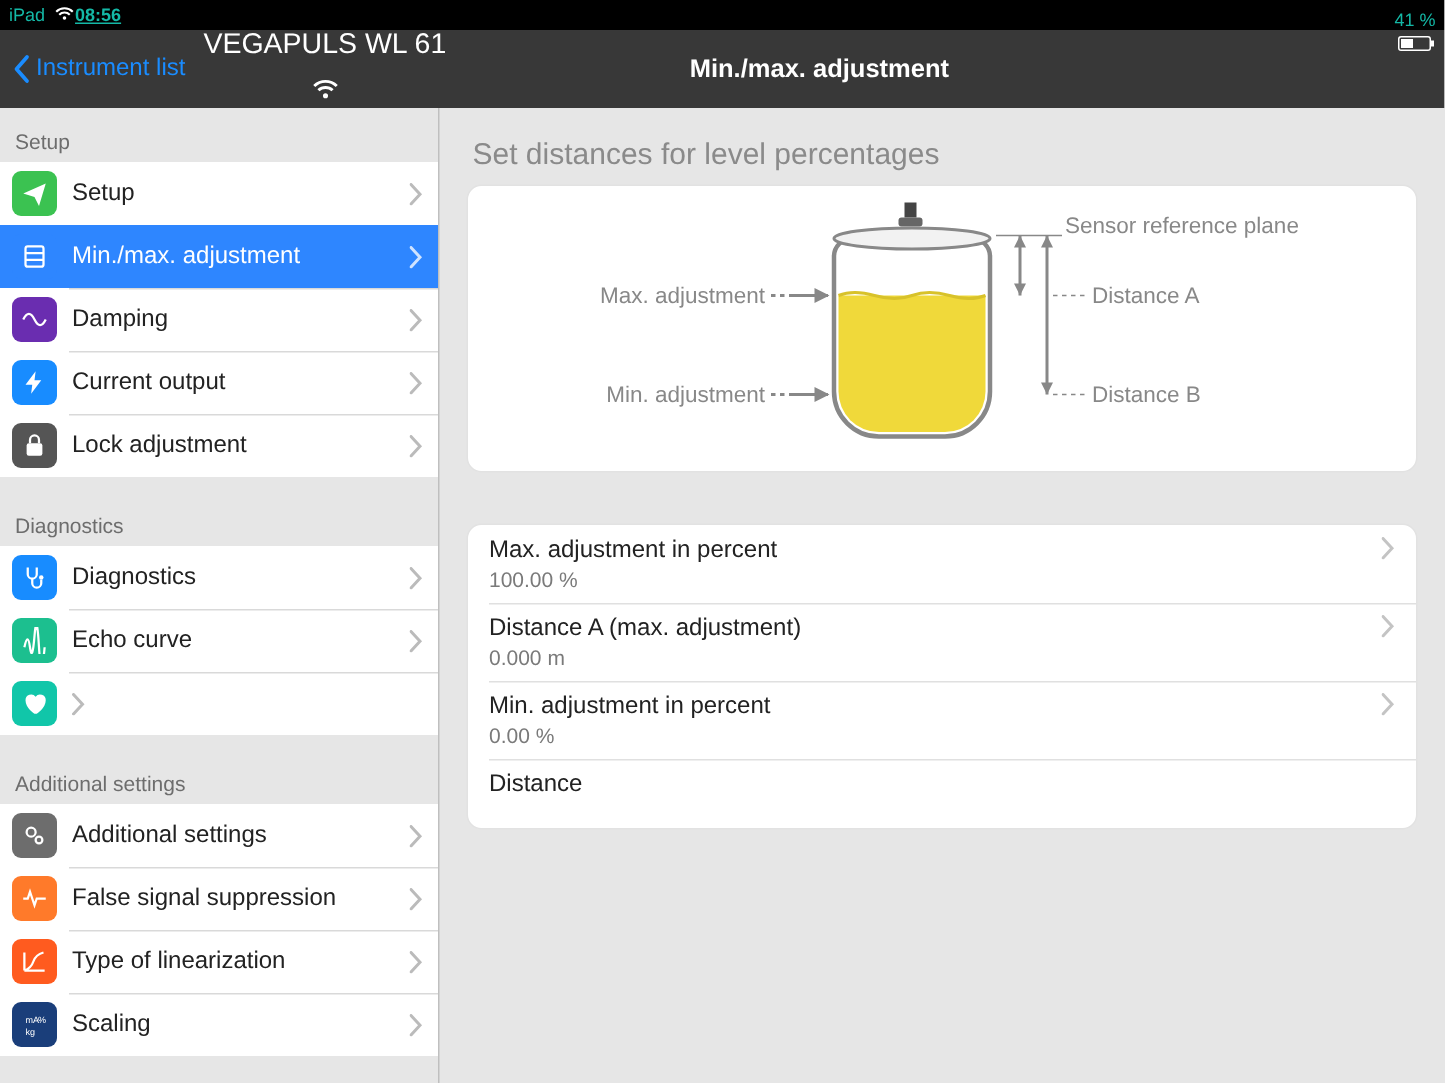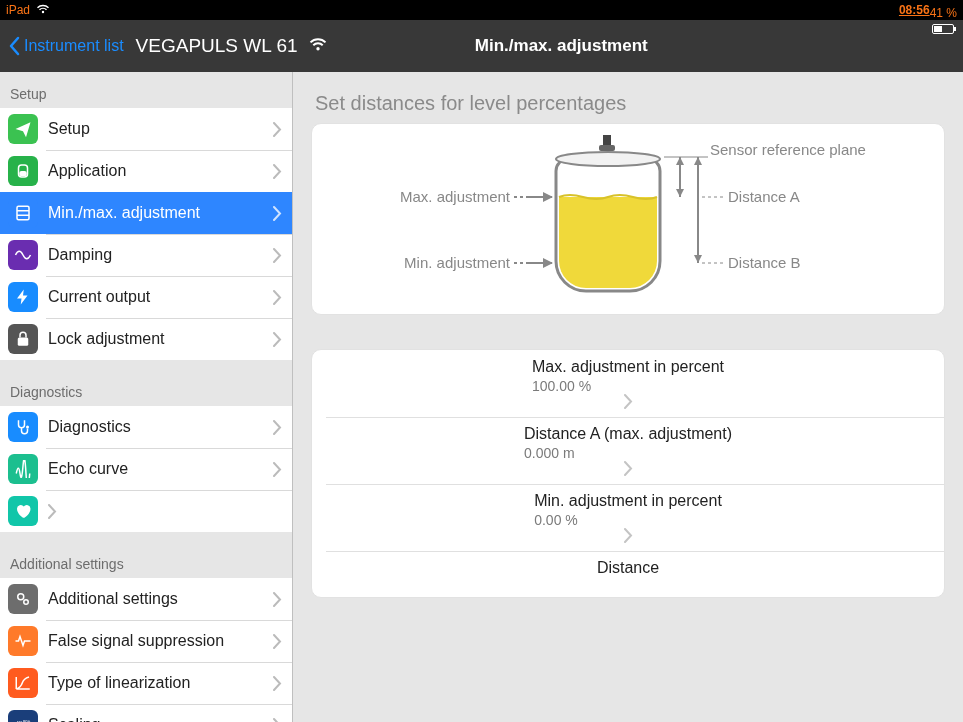--- a/index.html
+++ b/index.html
@@ -7,48 +7,48 @@
     font-family: -apple-system, "Helvetica Neue", Arial, sans-serif;
     width: 963px; height: 722px;
     background: #e6e6e6;
     overflow: hidden;
     font-size: 14px;
     color: #333;
   }
   .statusbar {
     height: 20px;
     background: #000;
-    color: #f97316;
+    color: #14b8a6;
     display: flex;
     align-items: center;
     padding: 0 6px;
     font-size: 12px;
   }
   .statusbar .left { display:flex; align-items:center; gap:6px; }
-  .statusbar .center { flex:1; text-align:right; font-weight:600;text-decoration:underline; }
+  .statusbar .center { flex:1; text-align:left; font-weight:600;text-decoration:underline; }
   .statusbar .right { display:flex; align-items:center; gap:4px;flex-direction:column; }
   .battery {
     display:inline-block; width:22px; height:10px; border:1px solid #fff; border-radius:2px; position:relative;
   }
   .battery::after { content:""; position:absolute; right:-3px; top:2px; width:2px; height:4px; background:#fff; }
   .battery .fill { position:absolute; left:1px; top:1px; bottom:1px; width:40%; background:#fff; }
 
   .navbar {
     height: 52px;
     background: #383838;
     color: #fff;
     display:flex; align-items:center;
     padding: 0 8px;
   }
   .navbar .back {
     color:#1a8cff; display:flex; align-items:center; gap:4px; font-size:16px;
   }
   .navbar .device {
     color:#fff; font-size:19px; font-weight:500; margin-left:12px;
-    display:flex; align-items:center; gap:10px;
+    display:flex; align-items:center; gap:10px;flex-direction:column;
   }
   .navbar .title {
     flex:1; text-align:center; font-size:17px; font-weight:600; color:#fff;
     margin-left:-160px; 
   }
 
   .container {
     display:flex; height: calc(722px - 64px);
   }
   .sidebar {
@@ -109,24 +109,23 @@
   .illus {
     display:flex; align-items:center; justify-content:center;
     padding: 14px 10px 18px 10px;
     position:relative;
     height:190px;
   }
   .illus svg { max-width:100%; }
 
   .settings { margin-top:34px; }
   .setting {
-    display:flex; align-items:center;
+    display:flex; 
     padding:8px 14px; min-height:46px;
     position:relative;
-    flex-direction:column;
   }
   .setting + .setting::before {
     content:""; position:absolute; left:14px; right:0; top:0; height:1px; background:#e0e0e0;
   }
   .setting .text { flex:1; }
   .setting .stitle { font-size:16px; color:#222; }
   .setting .svalue { font-size:14px; color:#7a7a7a; margin-top:2px; }
   .setting .chev { color:#c4c4c4; }
 
   
@@ -199,34 +198,20 @@
             <path d="M2 12l20-9-6 20-4-8z" fill="#fff"></path>
           </svg>
         </div>
         <div class="label">Setup</div>
         <div class="chev">
           <svg width="9" height="15" viewBox="0 0 9 15">
             <path d="M1 1l6 6.5L1 14" stroke="currentColor" stroke-width="2" fill="none" stroke-linecap="round"></path>
           </svg>
         </div>
       </div>
-      <div class="row">
-        <div class="icon ic-green2">
-          <svg width="18" height="18" viewBox="0 0 24 24">
-            <rect x="6" y="4" width="12" height="16" rx="4" fill="none" stroke="#fff" stroke-width="2"></rect>
-            <rect x="7" y="12" width="10" height="7" rx="3" fill="#fff"></rect>
-          </svg>
-        </div>
-        <div class="label">Application</div>
-        <div class="chev">
-          <svg width="9" height="15" viewBox="0 0 9 15">
-            <path d="M1 1l6 6.5L1 14" stroke="currentColor" stroke-width="2" fill="none" stroke-linecap="round"></path>
-          </svg>
-        </div>
-      </div>
       <div class="row selected">
         <div class="icon ic-blue">
           <svg width="18" height="18" viewBox="0 0 24 24">
             <rect x="4" y="3" width="16" height="18" rx="2" fill="none" stroke="#fff" stroke-width="2"></rect>
             <line x1="4" y1="9" x2="20" y2="9" stroke="#fff" stroke-width="2"></line>
             <line x1="4" y1="15" x2="20" y2="15" stroke="#fff" stroke-width="2"></line>
           </svg>
         </div>
         <div class="label">Min./max. adjustment</div>
         <div class="chev">

